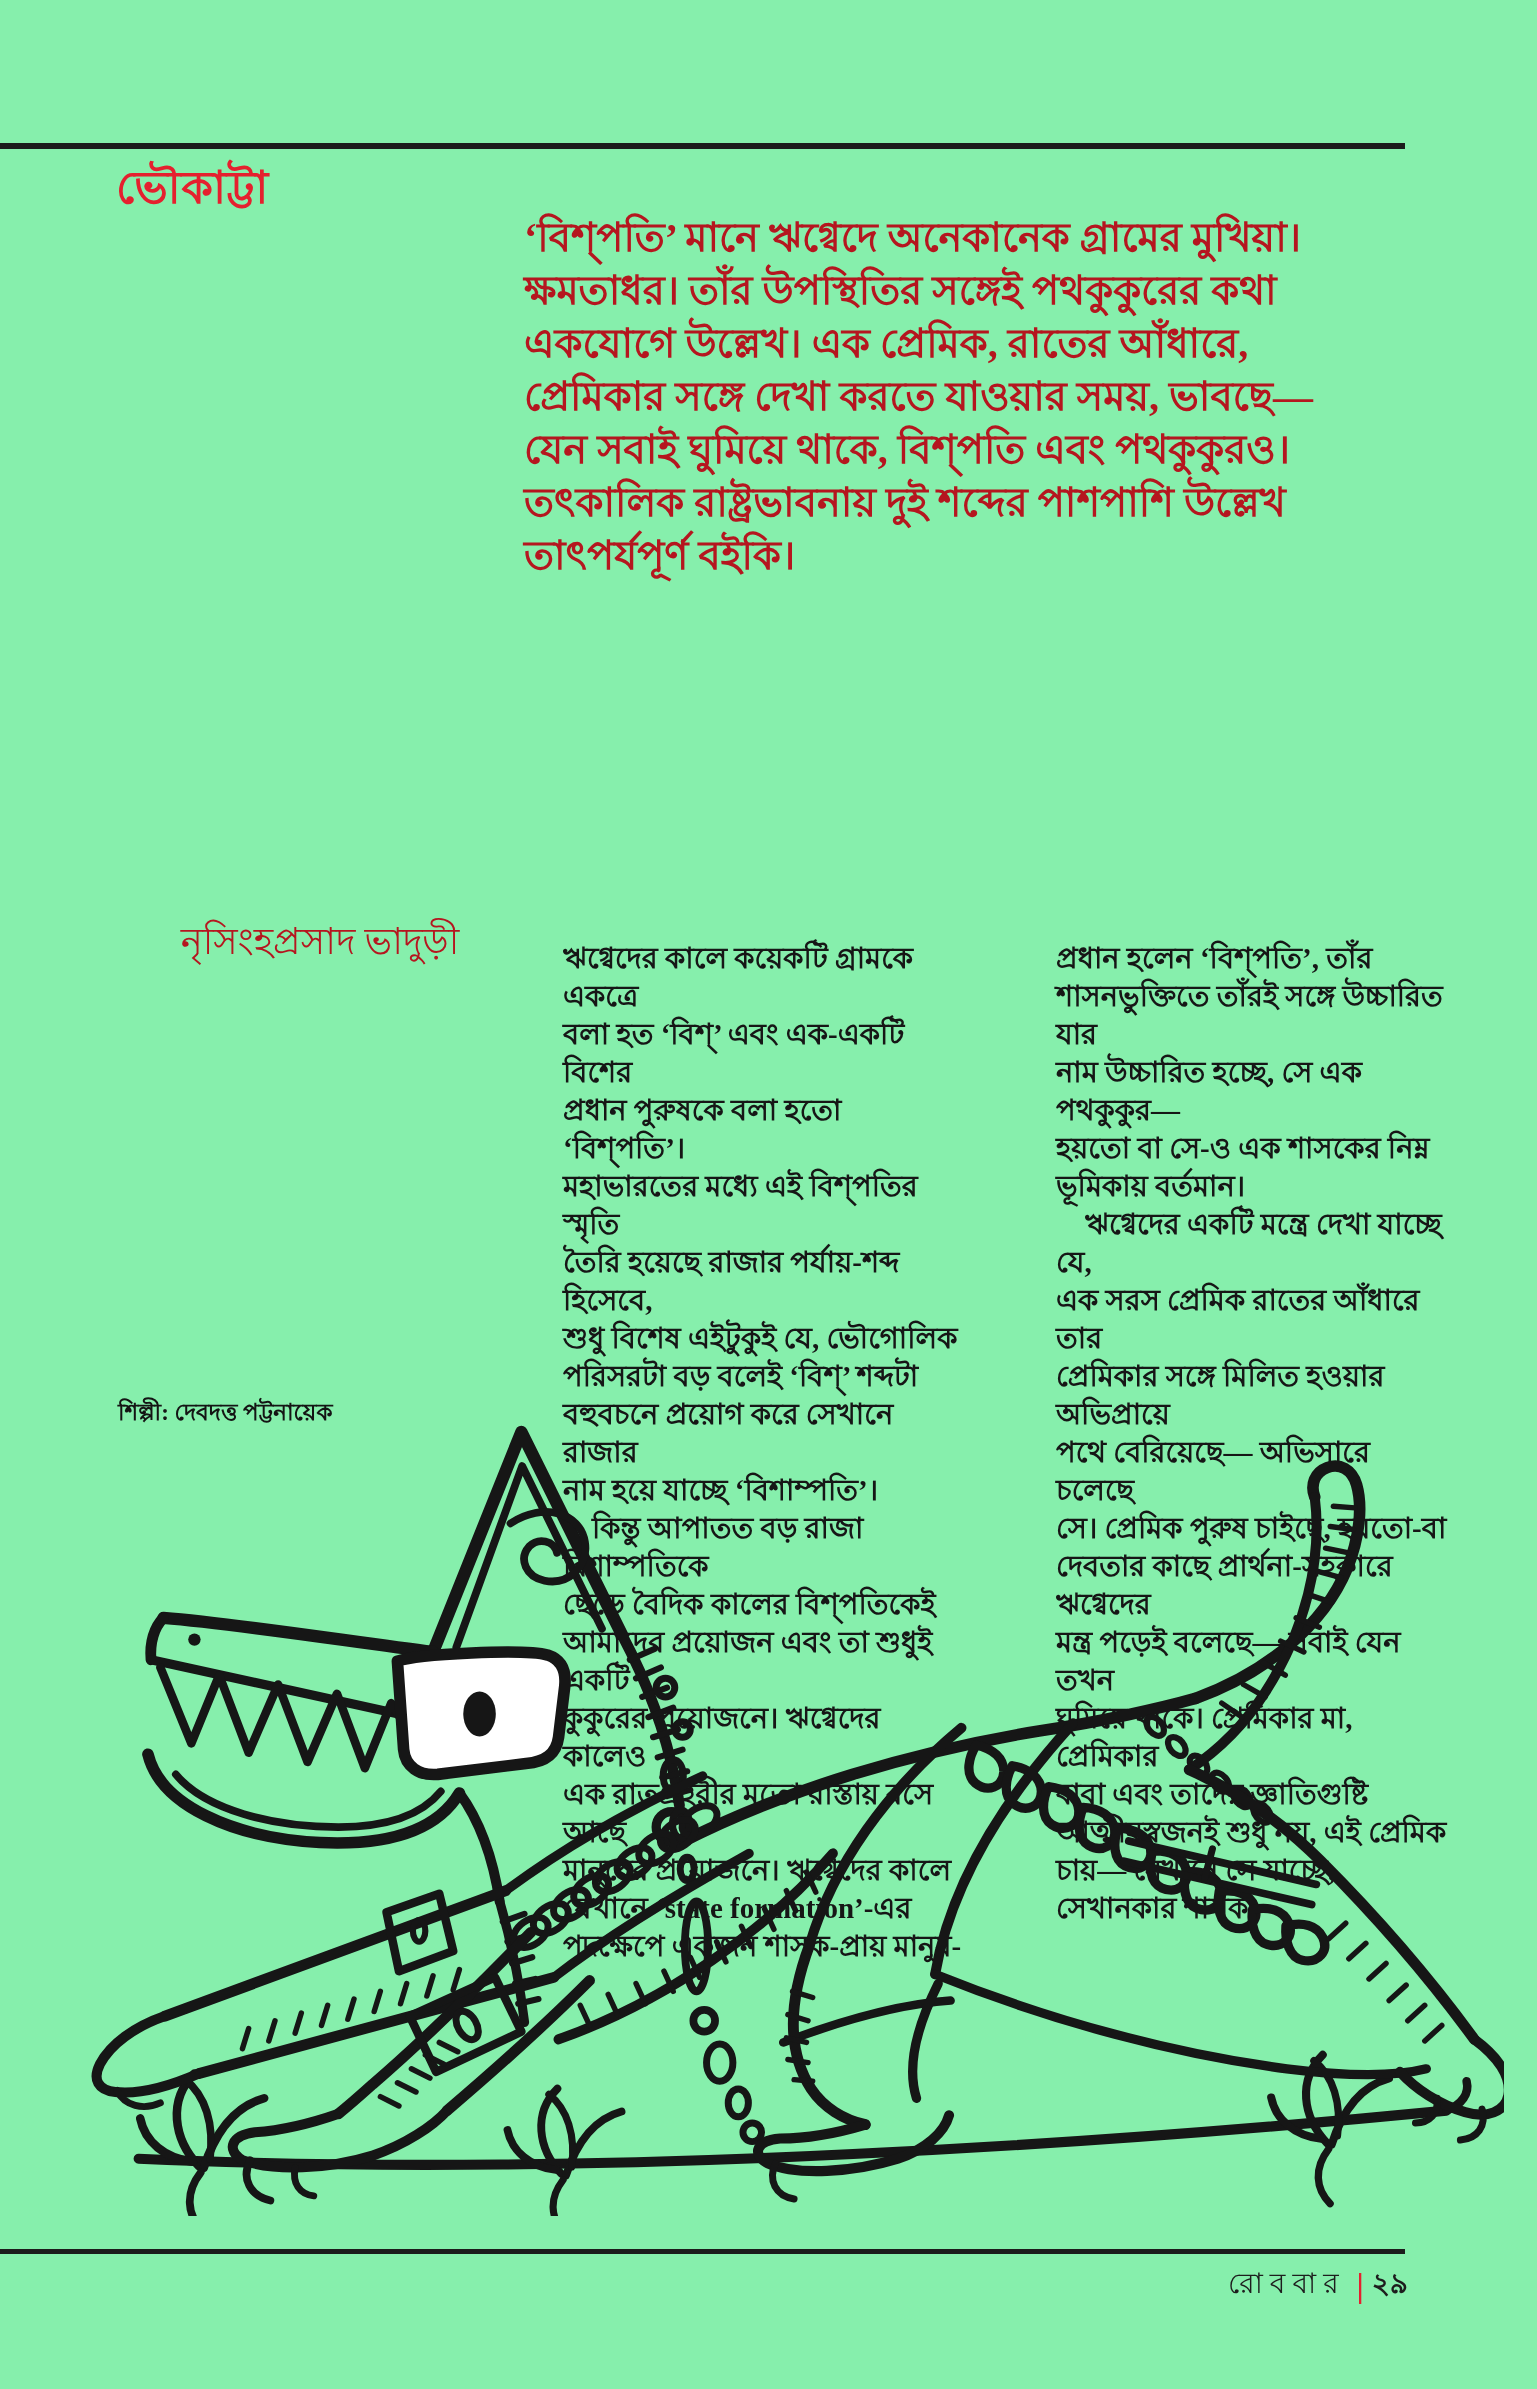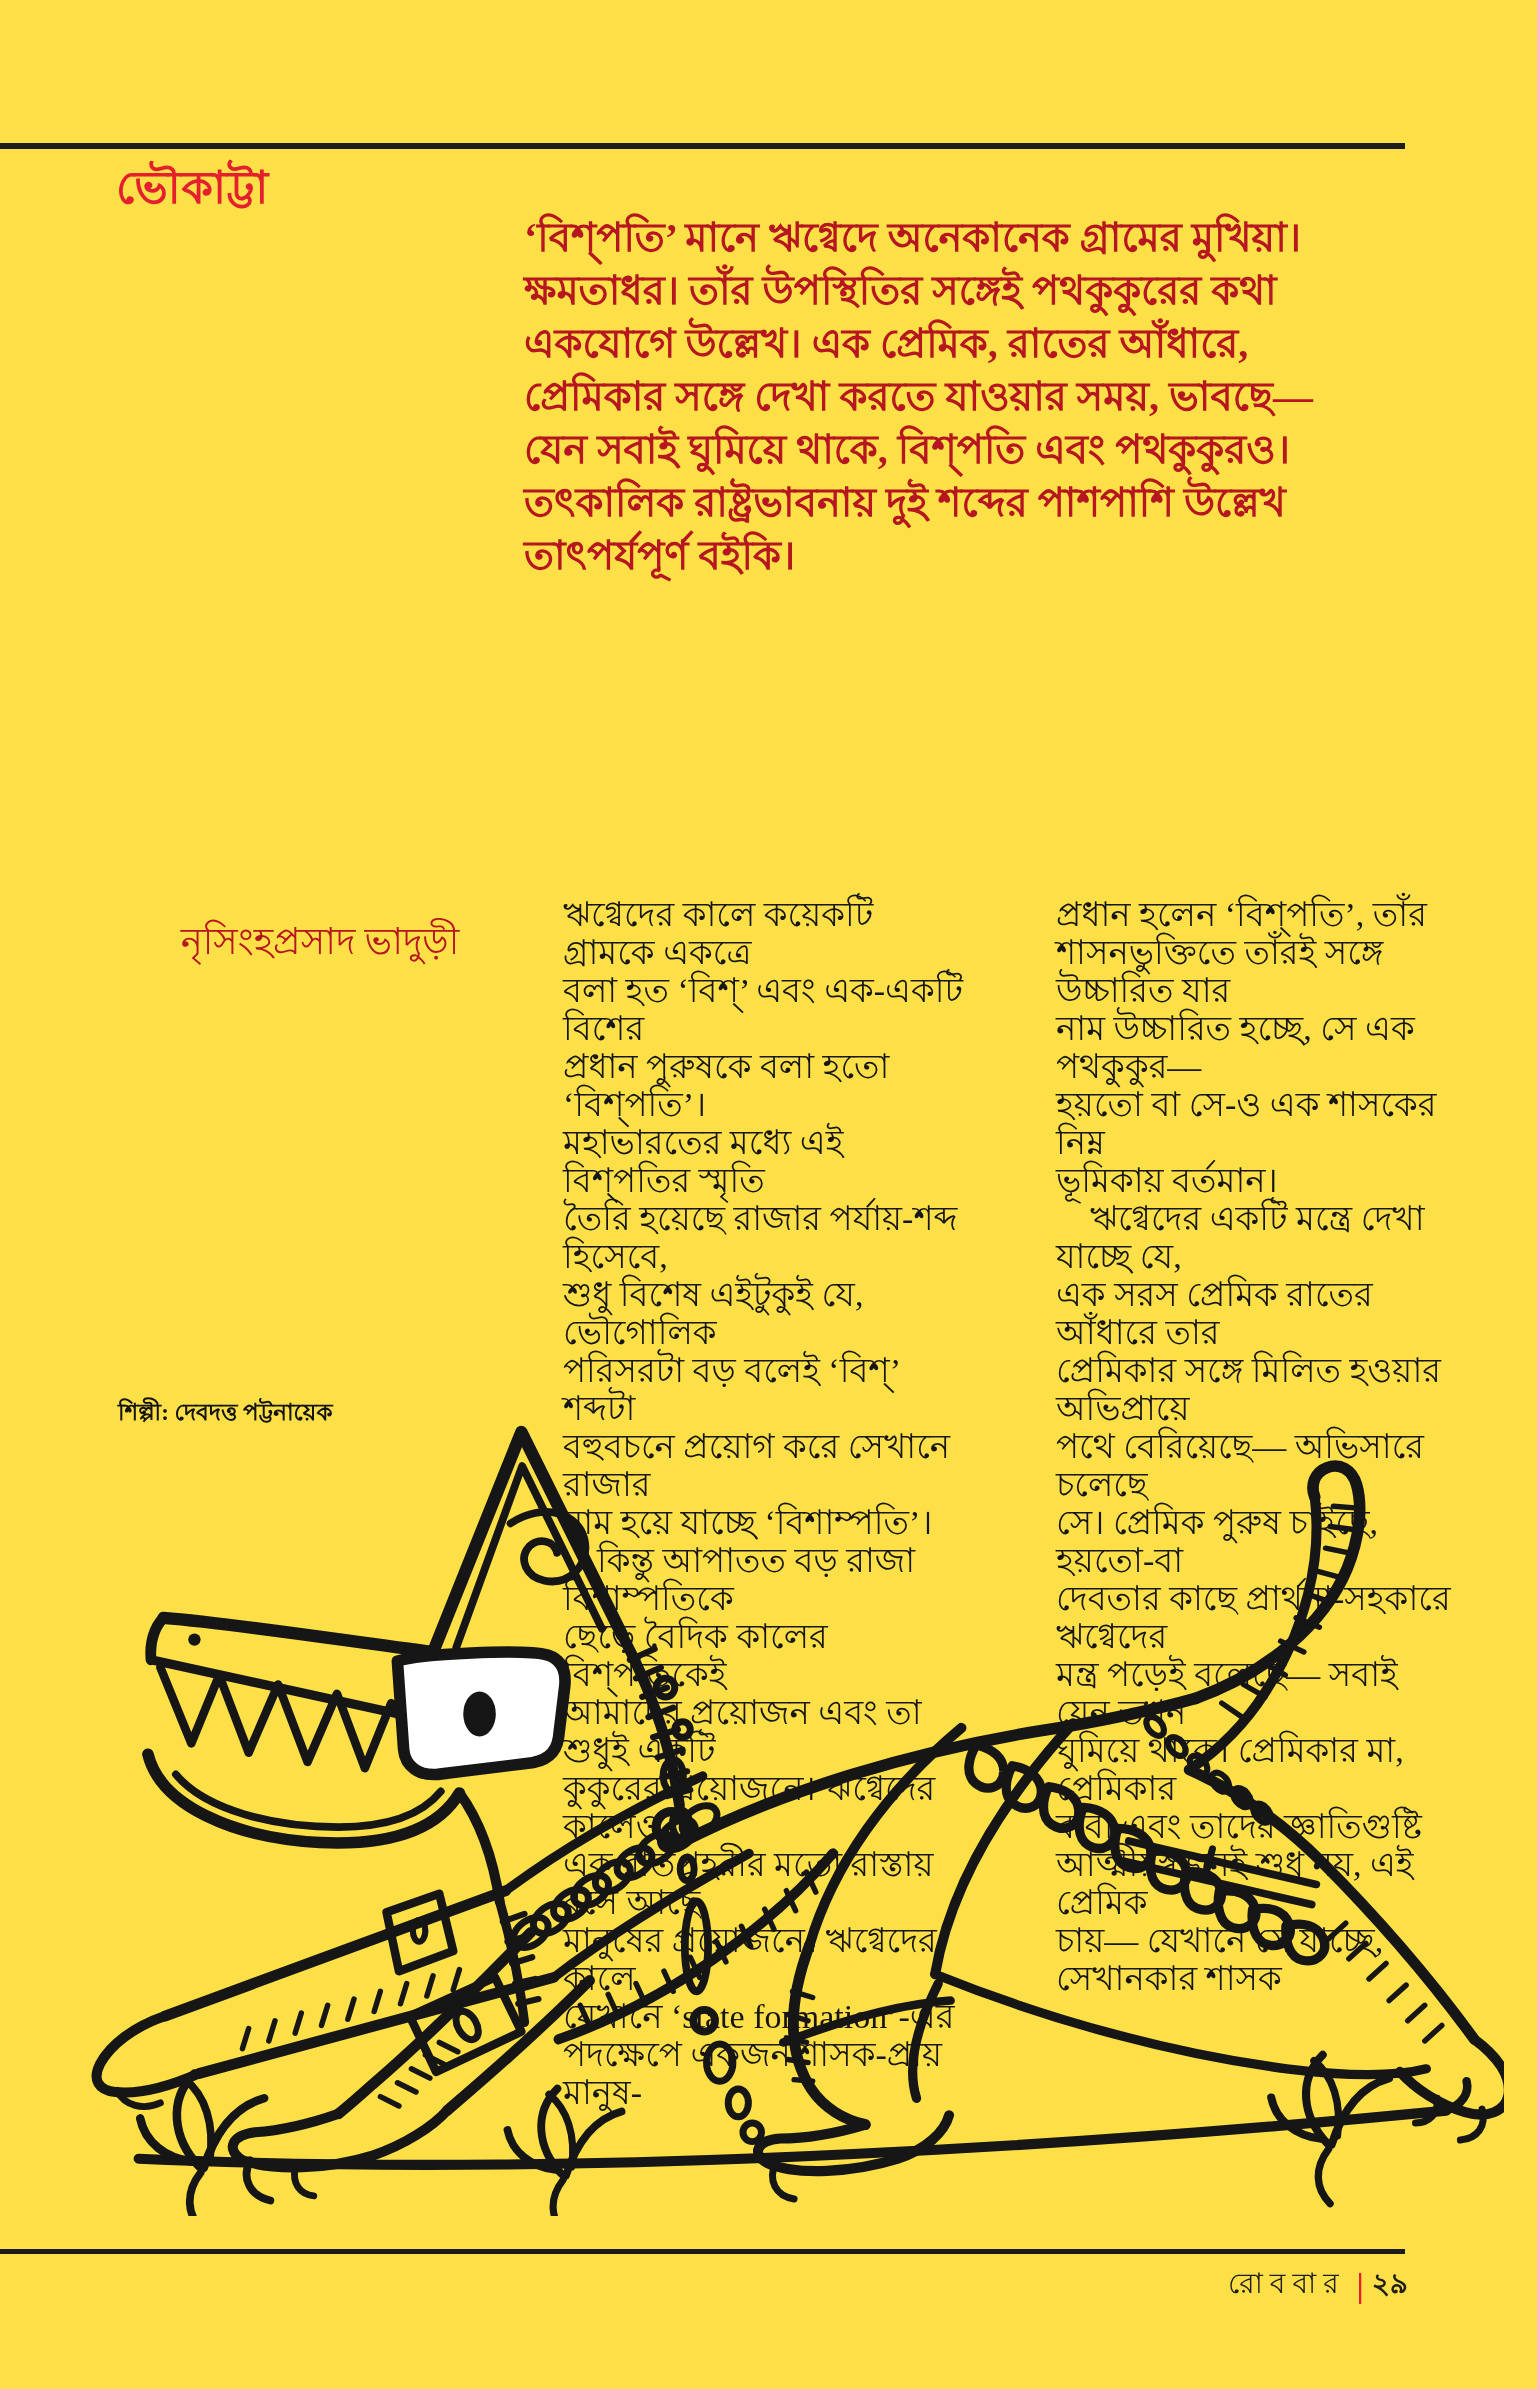--- a/index.html
+++ b/index.html
@@ -1,17 +1,17 @@
 <!DOCTYPE html>
 <html style="font-size:12.4px"><head>
 <meta charset="utf-8">
 <style>
   html,body{margin:0;padding:0;background:#e9e9e9;}
   .page{
-    position:relative; width:1538px; height:2389px; background:#fde047;
+    position:relative; width:1538px; height:2389px; background:#86efac;
     overflow:hidden; font-family:"Liberation Serif", serif; color:#1a1a1a;
   }
   .rule{position:absolute; background:#1c1c1c;}
   .top-rule{left:0; top:143px; width:1405px; height:6.2px;}
   .bottom-rule{left:0; top:2249px; width:1405px; height:5.4px;}
 
   .section-label{
     position:absolute; left:116px; top:153px; width:326px;
     font-size:45px; font-weight:bold; color:#e5202e; letter-spacing:0.8px;
   }
@@ -27,22 +27,22 @@
     font-size:115px; line-height:146px; font-weight:bold; color:#0f0f0f;
     letter-spacing:1.6px;
   }
 
   .byline{
     position:absolute; left:109px; top:912px; width:422px;
     font-size:37px; font-weight:normal; color:#b5161f; text-align:center;
   }
 
   .bodycol{
-    position:absolute; top:896px; font-size:34px; line-height:38px;
-    color:#161616; white-space:pre-wrap;
+    position:absolute; top:939px; font-size:29px; line-height:38px;
+    color:#161616; white-space:pre-wrap;font-weight:bold;
   }
   .col-left{left:563px; width:403px;}
   .col-right{left:1012px; width:395px;margin-left:44px;}
 
   .artist-credit{
     position:absolute; left:118px; top:1394px; width:403px;
     font-size:23px; color:#141414; font-weight:bold;
   }
 
   .illustration{position:absolute; left:47px; top:1387px; width:1457px; height:829px;}

